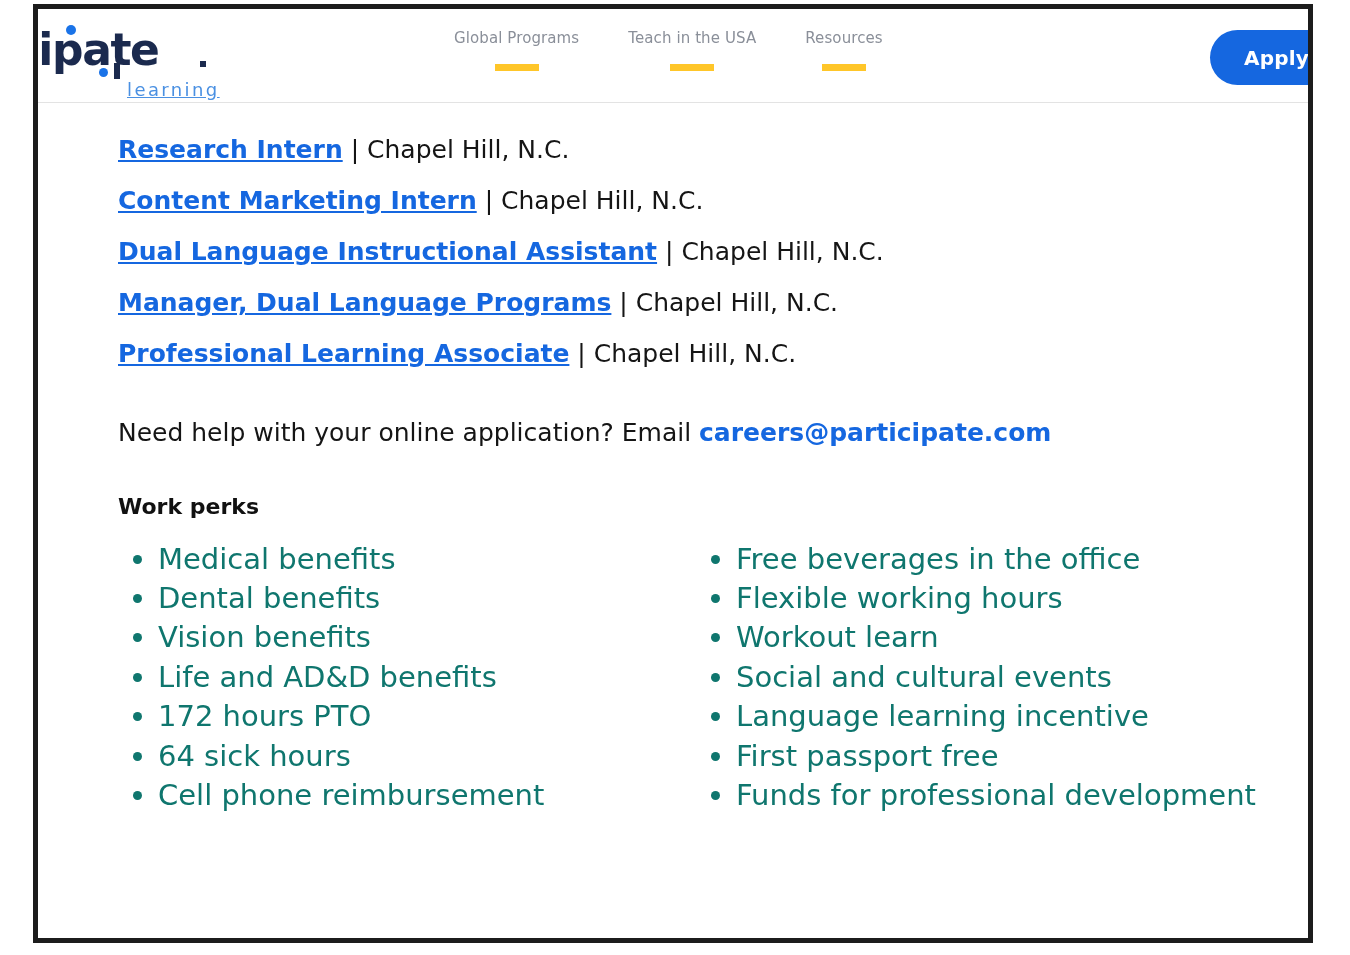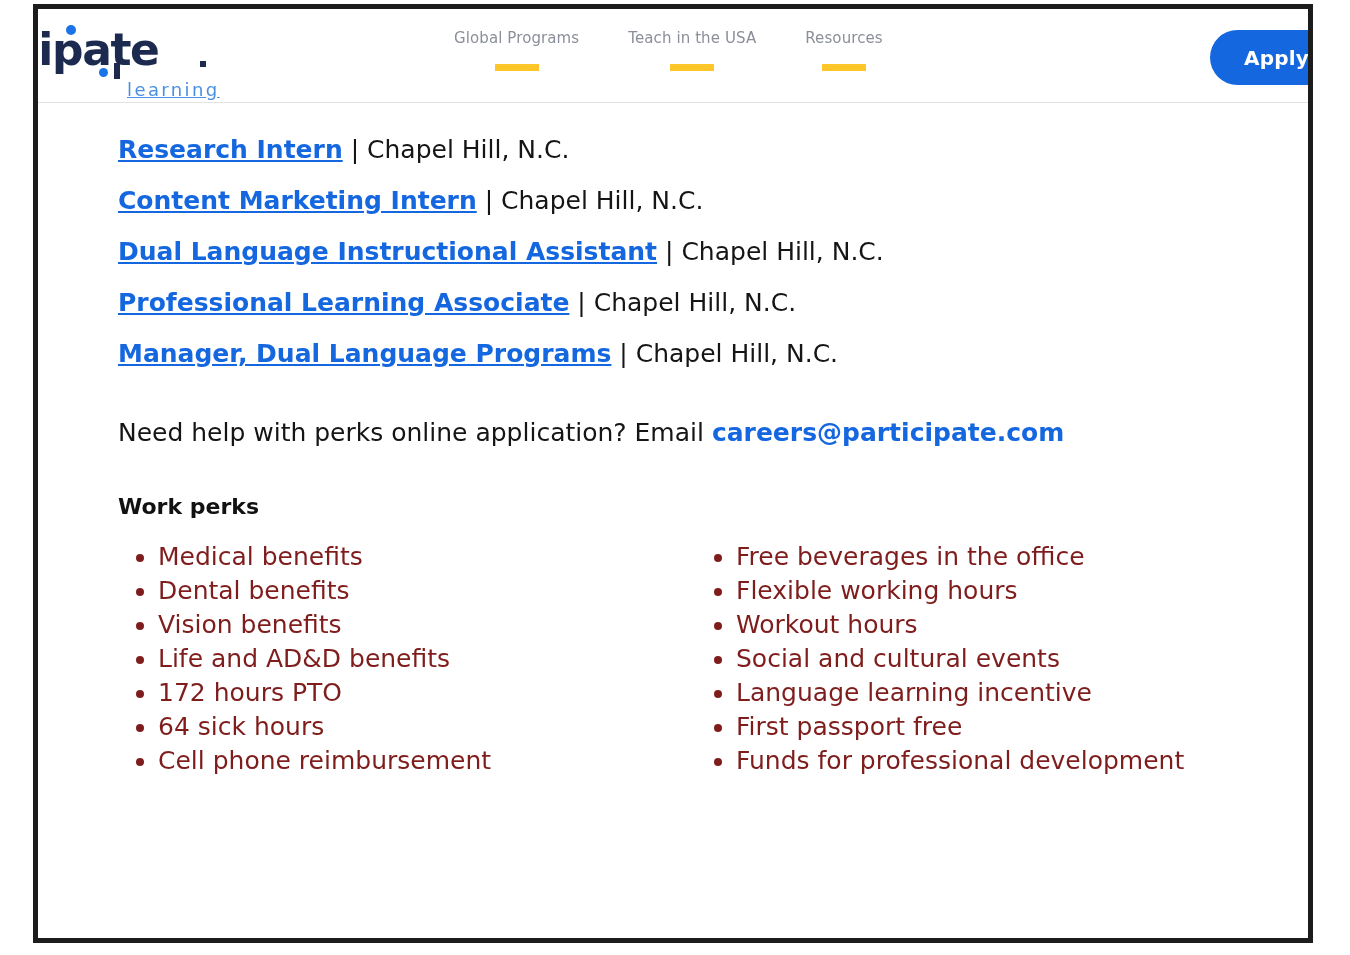--- a/index.html
+++ b/index.html
@@ -214,22 +214,22 @@
   }
   .perks-col {
     width: 578px;
   }
   .perks-list {
     margin: 0;
     padding-left: 40px;
     list-style: disc;
   }
   .perks-list li {
-    font-size: 25px;
-    color: #7f1d1d;
+    font-size: 29px;
+    color: #0f766e;
     line-height: 1.36;
     white-space: nowrap;
   }
 </style>
 </head>
 <body>
 
 <div class="page-frame">
 
   <div class="site-header">
@@ -267,49 +267,49 @@
       <li class="job-row">
         <a class="job-link">Research Intern</a><span class="job-sep"> | </span><span class="job-location">Chapel Hill, N.C.</span>
       </li>
       <li class="job-row">
         <a class="job-link">Content Marketing Intern</a><span class="job-sep"> | </span><span class="job-location">Chapel Hill, N.C.</span>
       </li>
       <li class="job-row">
         <a class="job-link">Dual Language Instructional Assistant</a><span class="job-sep"> | </span><span class="job-location">Chapel Hill, N.C.</span>
       </li>
       <li class="job-row">
+        <a class="job-link">Manager, Dual Language Programs</a><span class="job-sep"> | </span><span class="job-location">Chapel Hill, N.C.</span>
+      </li>
+      <li class="job-row">
         <a class="job-link">Professional Learning Associate</a><span class="job-sep"> | </span><span class="job-location">Chapel Hill, N.C.</span>
       </li>
-      <li class="job-row">
-        <a class="job-link">Manager, Dual Language Programs</a><span class="job-sep"> | </span><span class="job-location">Chapel Hill, N.C.</span>
-      </li>
     </ul>
 
-    <p class="para para-help"><span>Need help with perks online application? Email </span><a class="inline-link">careers@participate.com</a></p>
+    <p class="para para-help"><span>Need help with your online application? Email </span><a class="inline-link">careers@participate.com</a></p>
 
 
     <h2 class="perks-heading">Work perks</h2>
 
     <div class="perks-columns">
       <div class="perks-col">
         <ul class="perks-list">
           <li>Medical benefits</li>
           <li>Dental benefits</li>
           <li>Vision benefits</li>
           <li>Life and AD&amp;D benefits</li>
           <li>172 hours PTO</li>
           <li>64 sick hours</li>
           <li>Cell phone reimbursement</li>
         </ul>
       </div>
       <div class="perks-col">
         <ul class="perks-list">
           <li>Free beverages in the office</li>
           <li>Flexible working hours</li>
-          <li>Workout hours</li>
+          <li>Workout learn</li>
           <li>Social and cultural events</li>
           <li>Language learning incentive</li>
           <li>First passport free</li>
           <li>Funds for professional development</li>
         </ul>
       </div>
     </div>
 
   </div>
 </div>

